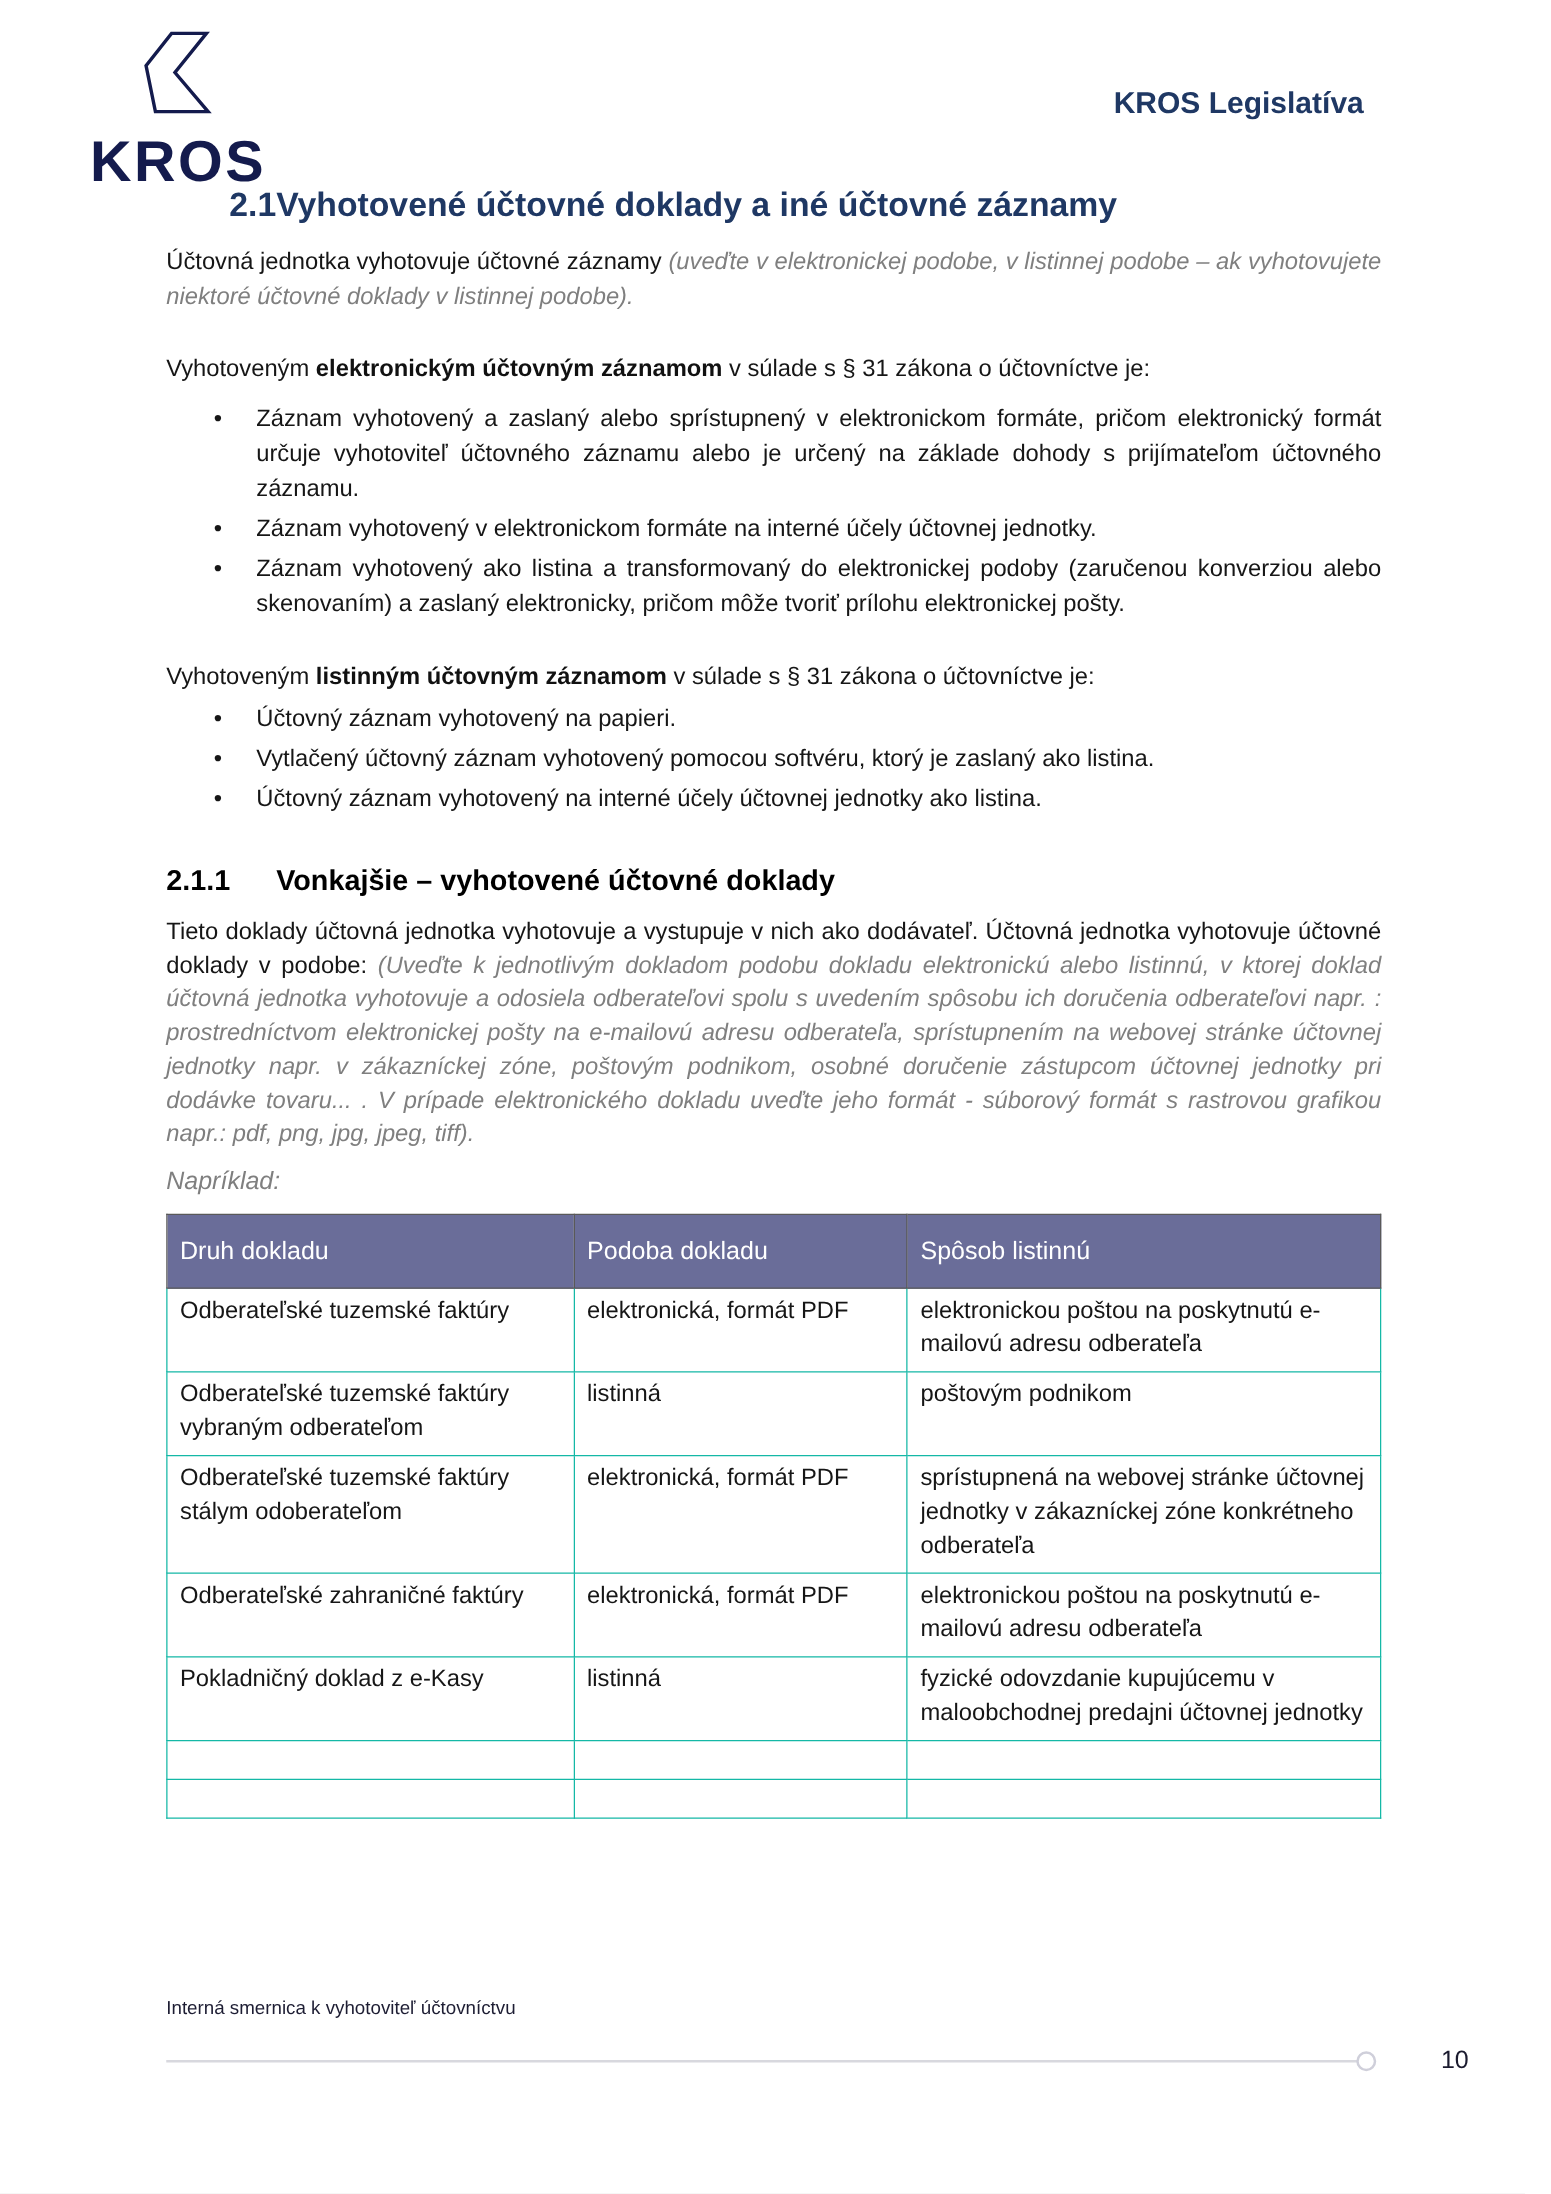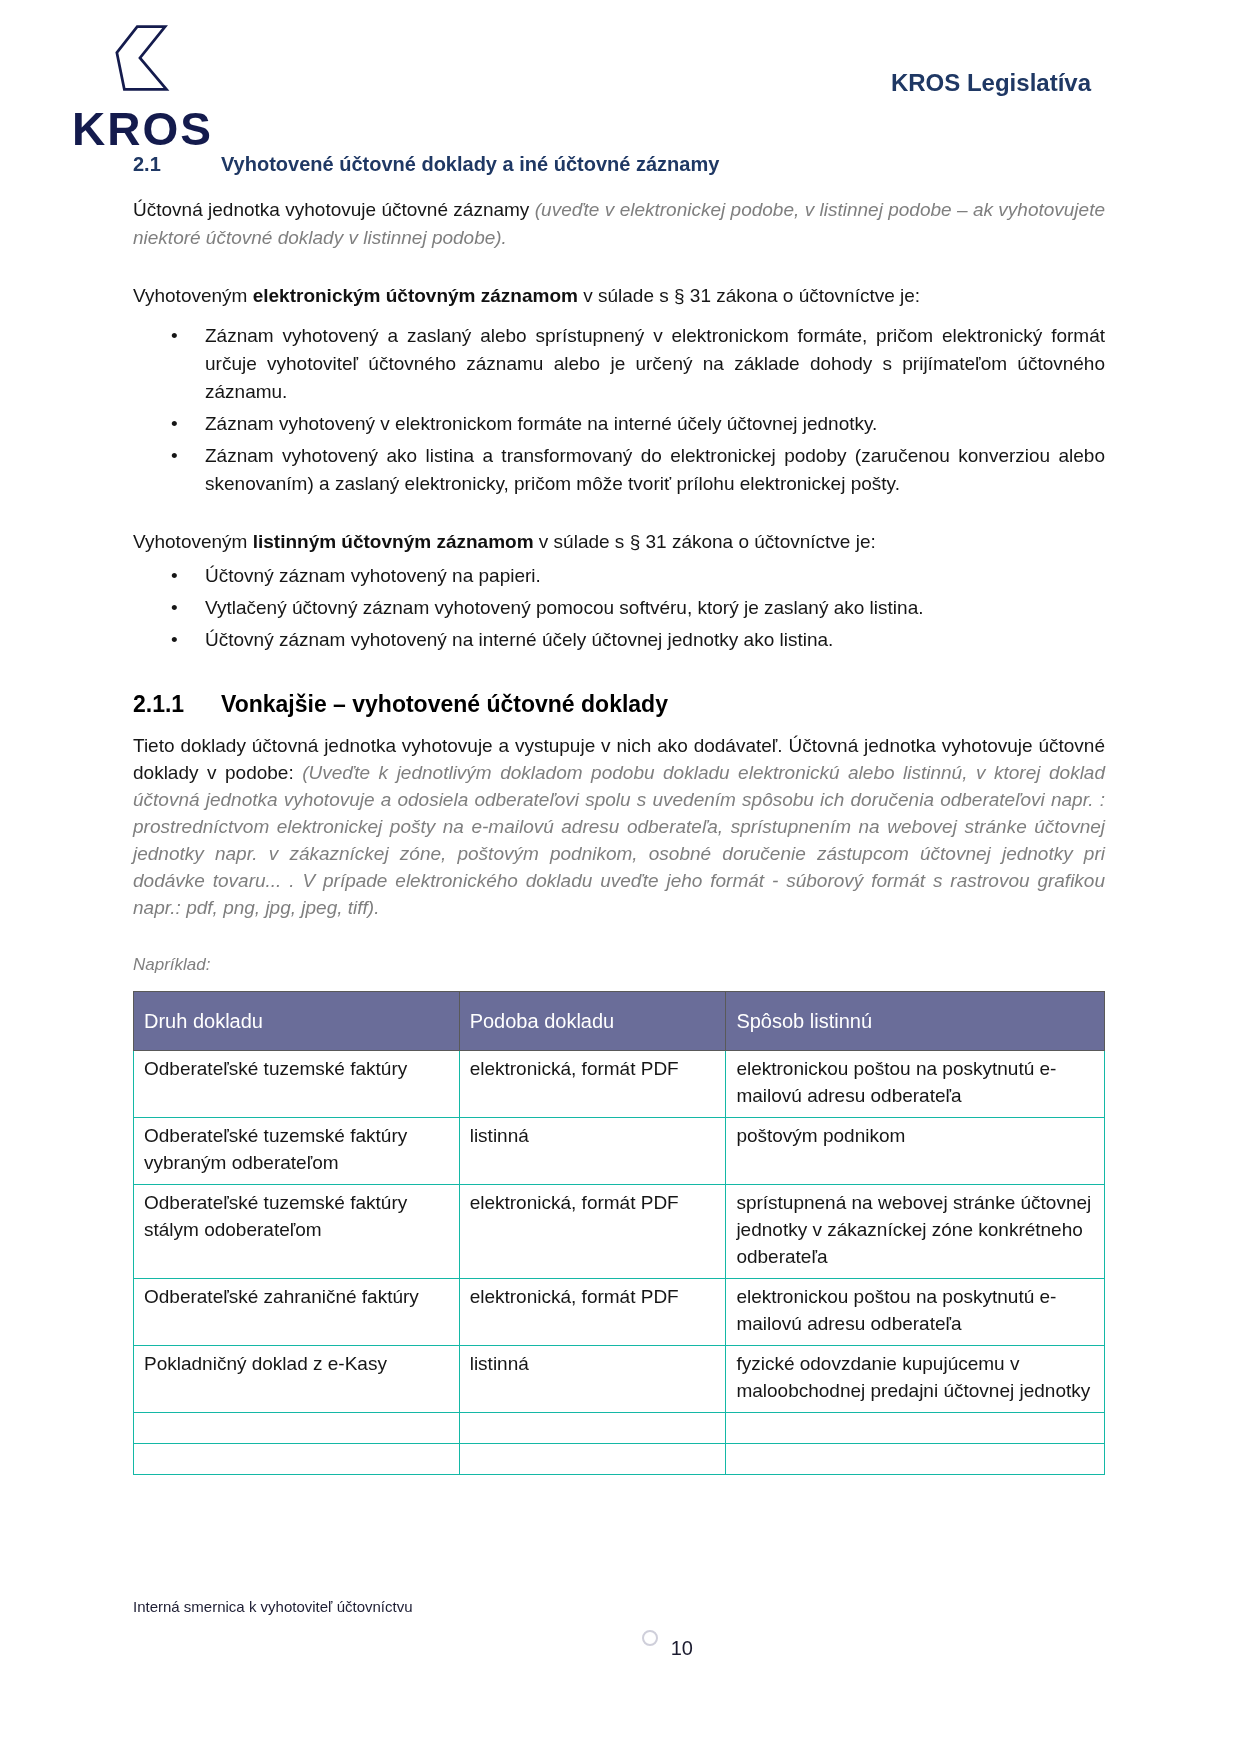--- a/index.html
+++ b/index.html
@@ -24,21 +24,21 @@
     color:#141b4d;line-height:1;
   }
   .hdr-label{
     font-size:24px;font-weight:bold;color:#1f3864;line-height:1.1;
     align-self:flex-start;margin-top:18px;
   }
   
   .content{padding:0 136px 0 133px;}
   h1{
     display:flex;margin:24px 0 0 0;
-    font-size:20px;line-height:33px;font-weight:bold;color:#1f3864;
+    font-size:27px;line-height:33px;font-weight:bold;color:#1f3864;text-align:right;
   }
   h1 .num{flex:0 0 88px;}
   h2{
     display:flex;margin:36px 0 0 0;
     font-size:23px;line-height:28px;font-weight:bold;color:#000000;
   }
   h2 .num{flex:0 0 88px;}
   p{margin:0;font-size:19px;line-height:28px;text-align:justify;}
   .p-intro{margin-top:15px;}
   .p-lead{margin-top:30px;}
@@ -47,41 +47,41 @@
   b{color:#111;}
   ul{list-style:none;margin:12px 0 0 0;padding:0;}
   ul li{
     position:relative;padding-left:72px;margin:0 0 4px 0;
     font-size:19px;line-height:28px;text-align:justify;
   }
   ul li::before{
     content:"\2022";position:absolute;left:38px;top:0;
     font-size:19px;color:#161616;
   }
-  .example{margin-top:30px;font-size:17px;line-height:28px;}
+  .example{margin-top:10px;font-size:20px;line-height:28px;}
   
   table{
     border-collapse:collapse;width:972px;margin-top:12px;
     font-size:19px;
   }
   th{
     background:#6a6d99;color:#ffffff;font-weight:normal;
     font-size:20px;text-align:left;padding:16px 10px;
     border:1px solid #595959;line-height:26px;
   }
   td{
     border:1px solid #14b8a6;vertical-align:top;
     padding:4px 10px 8px 10px;line-height:27px;
   }
   tr.empty td{height:30px;padding:0 10px;}
   col.c1{width:326px;} col.c2{width:267px;} col.c3{width:379px;}
   
   .footer{position:absolute;left:133px;right:66px;top:1598px;}
   .footer-label{font-size:15px;color:#1d1d33;}
-  .footer-row{display:flex;align-items:center;margin-top:22px;flex-direction:column;}
+  .footer-row{display:flex;align-items:center;margin-top:22px;}
   .footer-linewrap{flex:1;position:relative;height:2px;background:#d8d8de;}
   .footer-circle{
     position:absolute;right:-4px;top:-7px;width:12px;height:12px;
     border:2px solid #cfcfda;border-radius:50%;background:#ffffff;
   }
   .footer-page{
     margin-left:46px;width:32px;text-align:right;
     font-size:20px;color:#1b1b2f;
   }
 </style>

